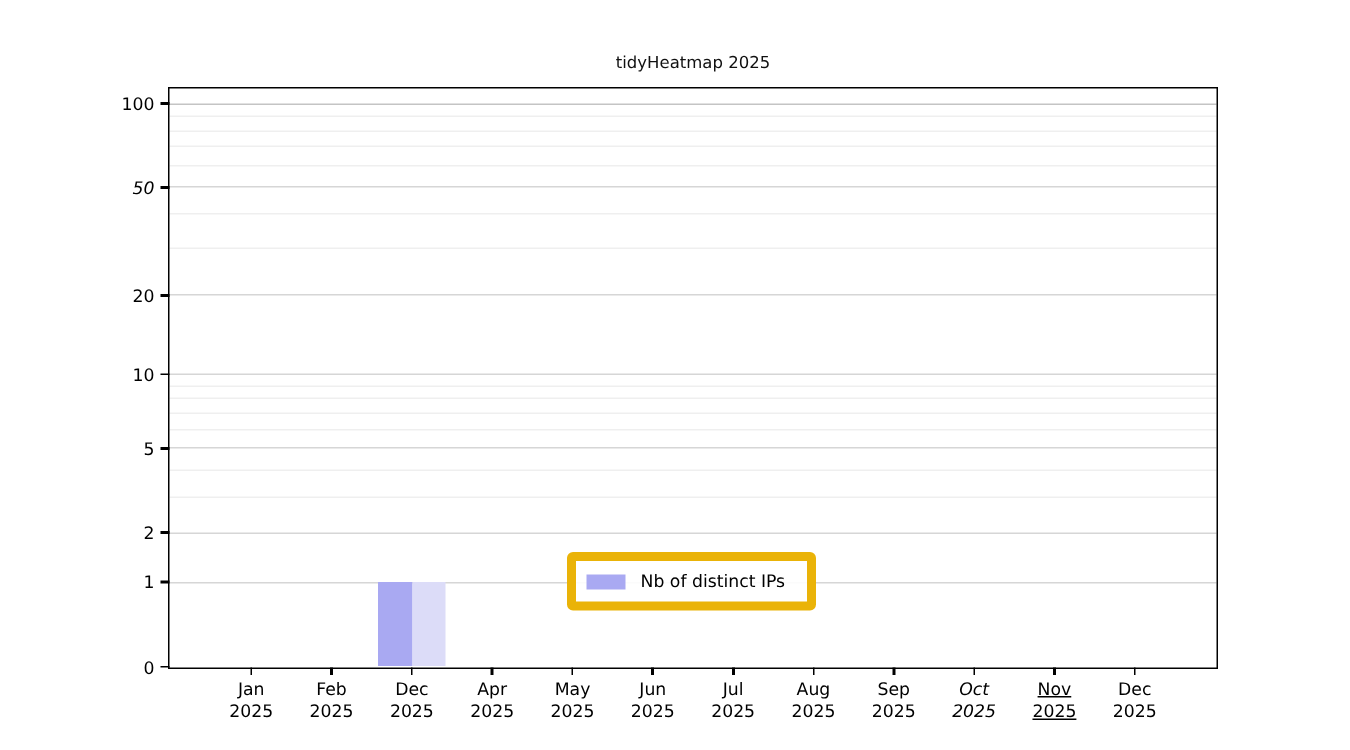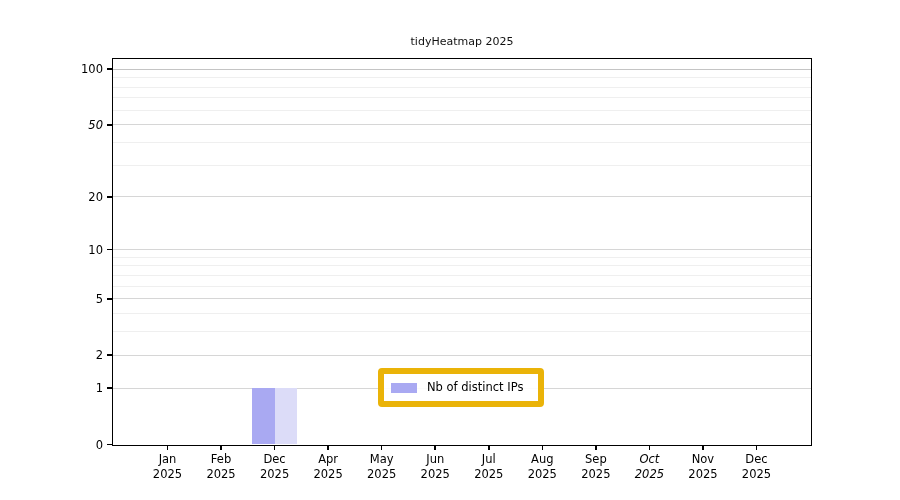--- a/index.html
+++ b/index.html
@@ -200,21 +200,21 @@
       <div class="x-tick-label" style="left: 563.864px; top: 451.5px;">
         <div>Sep</div>
         <div>2025</div>
       </div>
       <div class="x-tick-mark" style="left: 648.609px; top: 444.5px;"></div>
       <div class="x-tick-label" style="left: 617.409px; top: 451.5px; font-style: italic;">
         <div>Oct</div>
         <div>2025</div>
       </div>
       <div class="x-tick-mark" style="left: 702.155px; top: 444.5px;"></div>
-      <div class="x-tick-label" style="left: 670.955px; top: 451.5px;">
+      <div class="x-tick-label" style="left: 670.955px; top: 451.5px; text-decoration: underline;">
         <div>Nov</div>
         <div>2025</div>
       </div>
       <div class="x-tick-mark" style="left: 755.7px; top: 444.5px;"></div>
       <div class="x-tick-label" style="left: 724.5px; top: 451.5px;">
         <div>Dec</div>
         <div>2025</div>
       </div>
       <div class="bar" style="left: 252.091px; width: 22.5px; top: 388.134px; height: 56.3662px; background: rgb(169, 169, 242);"></div>
       <div class="bar" style="left: 274.591px; width: 22.5px; top: 388.134px; height: 56.3662px; background: rgb(220, 220, 248);"></div>

